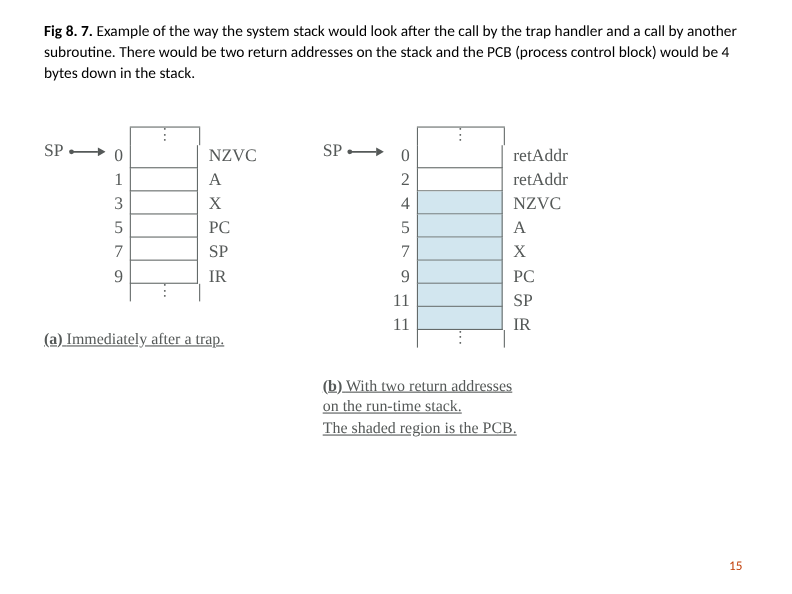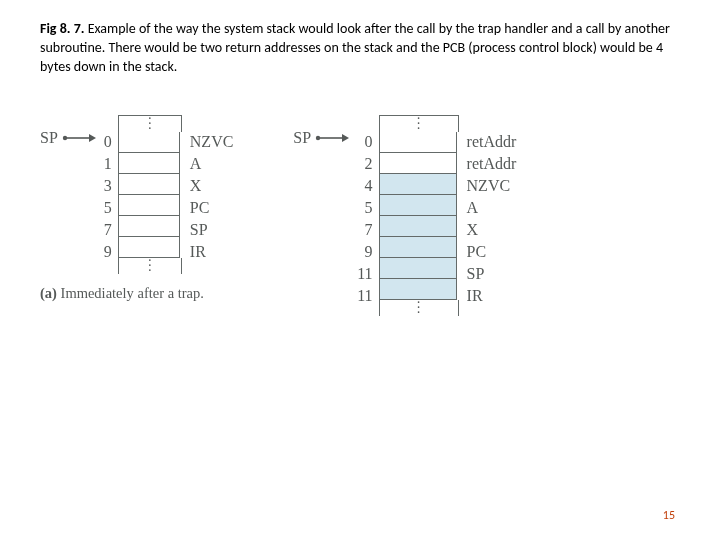--- a/index.html
+++ b/index.html
@@ -91,23 +91,24 @@
   .lab { height: 22px; line-height: 22px; white-space: nowrap; font-family: Liberation Serif, serif; }
 
   .vdots {
     font-size: 14px;
     line-height: 5px;
     letter-spacing: 0;
     text-align: center;
     color: #555958;
   }
   .fig-caption {
-    margin-top: 10px;
+    margin-top: 26px;
     font-size: 14.5px;
     line-height: 1.35;
+    text-decoration: underline;
   }
   .fig-caption b { font-weight: 700; }
 
   .page-num {
     position: absolute;
     right: 45px;
     bottom: 18px;
     font-size: 12px;
     color: #c2410c;
     font-family: Calibri, Arial, sans-serif;
@@ -221,17 +222,23 @@
         <div class="lab">retAddr</div>
         <div class="lab">retAddr</div>
         <div class="lab">NZVC</div>
         <div class="lab">A</div>
         <div class="lab">X</div>
         <div class="lab">PC</div>
         <div class="lab">SP</div>
         <div class="lab">IR</div>
       </div>
     </div>
+    <div class="fig-caption">
+      <b>(b)</b>
+      <span>With two return addresses</span><br>
+      <span>on the run-time stack.</span><br>
+      <span>The shaded region is the PCB.</span>
+    </div>
   </div>
 
 </div>
 
 <div class="page-num">15</div>
 
 </body></html>

